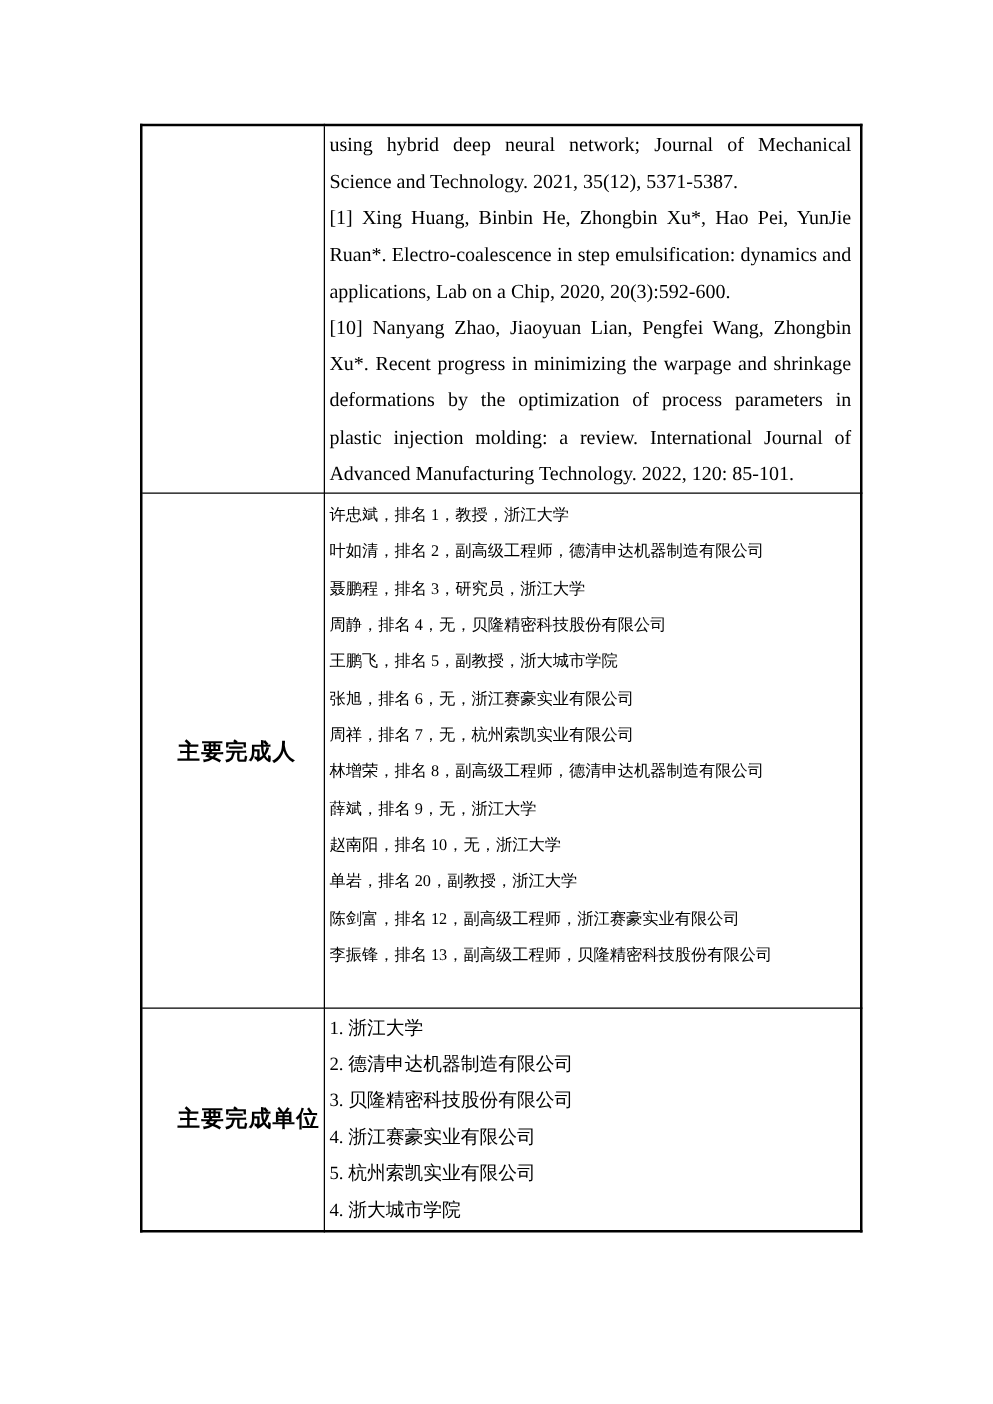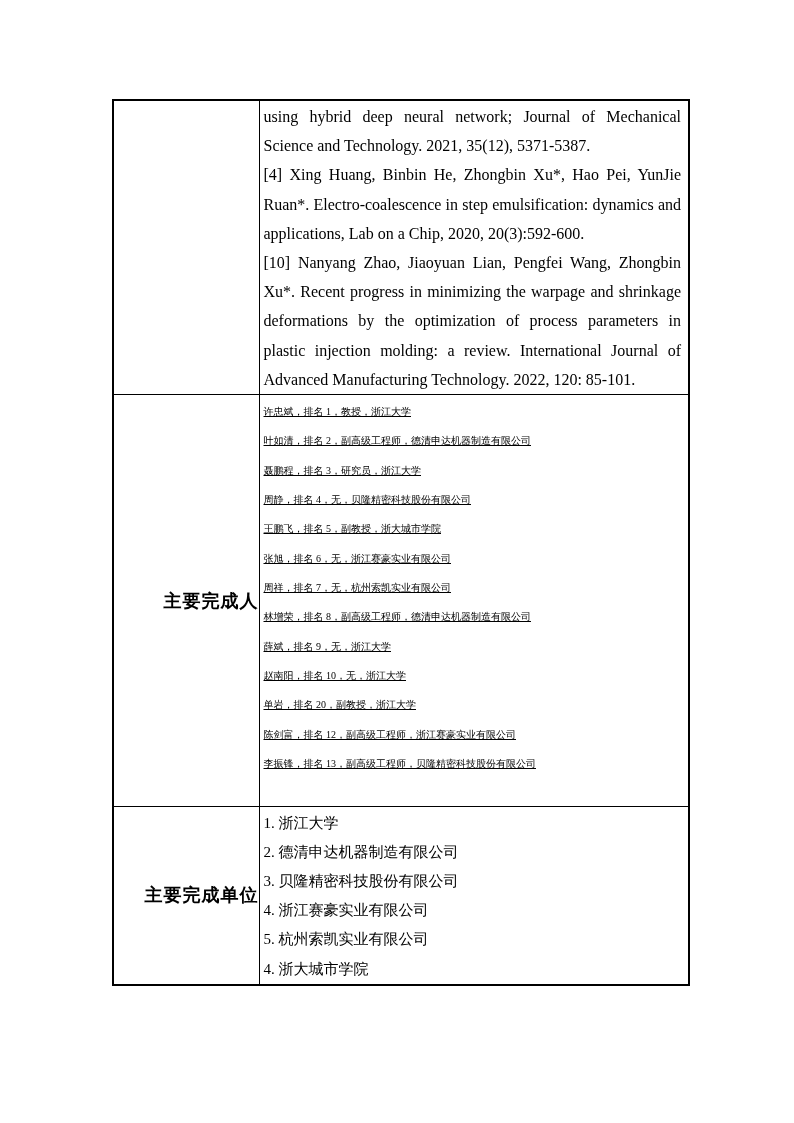--- a/index.html
+++ b/index.html
@@ -32,42 +32,41 @@
   col.c1 { width: 146px; }
   col.c2 { width: 430px; }
 
   tr.row-refs  td { height: 292px; margin-left: 13px; }
   tr.row-people td { height: 411px; }
   tr.row-units td { height: 175px; }
   tr.row-nom   td { height: 45px; }
 
   td.head-cell {
     vertical-align: middle;
-    text-align: right;
+    text-align: left;
     font-family: "Liberation Sans", sans-serif;
     font-weight: bold;
     font-size: 18px;
     letter-spacing: 1px;
     white-space: nowrap;
     padding-left: 28px;
   }
   .refs-body {
     padding: 1px 7px 0 4px;
     font-size: 16px;
     line-height: 29.2px;
   }
   .refs-body p {
     margin: 0;
     text-align: justify;
   }
   .people-body {
     padding: 2px 6px 0 4px;
-    font-size: 10px;
+    font-size: 13px;
     line-height: 29.35px;
-    text-decoration: underline;
   }
   .people-body p {
     margin: 0;
     text-align: left;
   }
   .units-body {
     padding: 2px 6px 0 4px;
     font-size: 15px;
     line-height: 29.1px;
   }
@@ -89,21 +88,21 @@
       <col class="c1">
       <col class="c2">
     </colgroup>
 
   <tbody>
       <tr class="row-refs">
     <td class="head-cell"></td>
     <td>
       <div class="refs-body">
         <p>using hybrid deep neural network; Journal of Mechanical Science and Technology. 2021, 35(12), 5371-5387.</p>
-        <p>[4] Xing Huang, Binbin He, Zhongbin Xu*, Hao Pei, YunJie Ruan*. Electro-coalescence in step emulsification: dynamics and applications, Lab on a Chip, 2020, 20(3):592-600.</p>
+        <p>[1] Xing Huang, Binbin He, Zhongbin Xu*, Hao Pei, YunJie Ruan*. Electro-coalescence in step emulsification: dynamics and applications, Lab on a Chip, 2020, 20(3):592-600.</p>
         <p>[10] Nanyang Zhao, Jiaoyuan Lian, Pengfei Wang, Zhongbin Xu*. Recent progress in minimizing the warpage and shrinkage deformations by the optimization of process parameters in plastic injection molding: a review. International Journal of Advanced Manufacturing Technology. 2022, 120: 85-101.</p>
       </div>
     </td>
   </tr>
 
   <tr class="row-people">
     <td class="head-cell">主要完成人</td>
     <td>
       <div class="people-body">
         <p>许忠斌，排名 1，教授，浙江大学</p>

